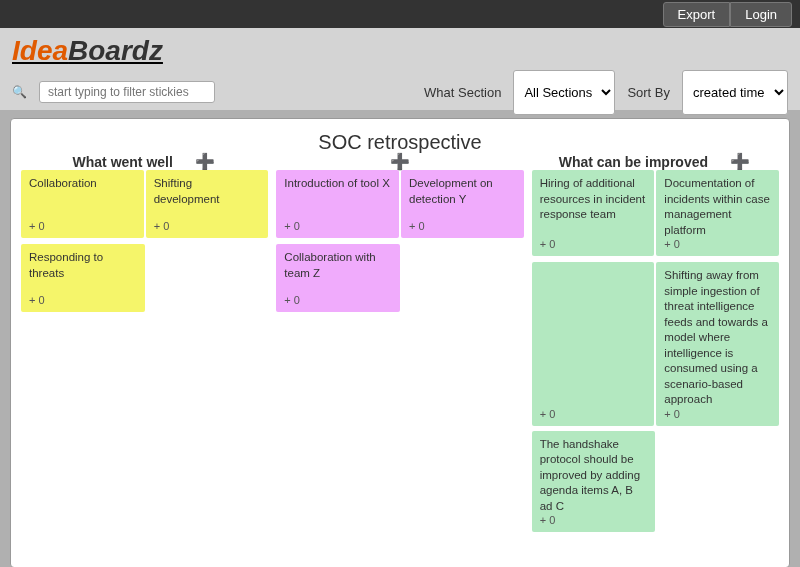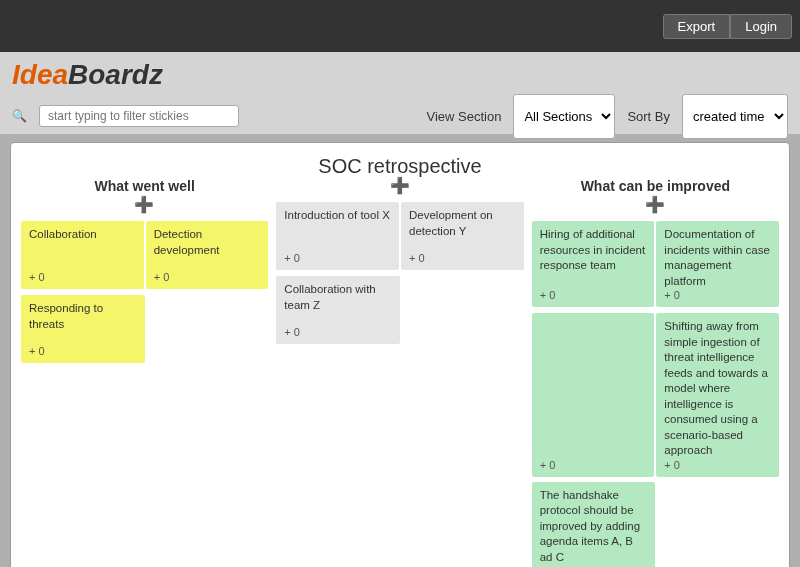--- a/index.html
+++ b/index.html
@@ -1,21 +1,21 @@
 <!DOCTYPE html>
 <html><head>
   <meta charset="utf-8">
   <style>
     * { box-sizing: border-box; margin: 0; padding: 0; }
     body { font-family: Arial, sans-serif; background: #b0b0b0; width: 800px; height: 567px; overflow: hidden; }
 
     
     #header {
       background: #333;
-      height: 52px;
+      height: 28px;
       display: flex;
       align-items: center;
       justify-content: flex-end;
       padding: 0 8px;
       gap: 0;
     }
     .header-btn {
       background: #555;
       color: #fff;
       border: 1px solid #777;
@@ -26,20 +26,21 @@
     .header-btn:first-child { border-radius: 3px 0 0 3px; }
     .header-btn:last-child { border-radius: 0 3px 3px 0; }
 
     
     #logobar {
       background: #d4d4d4;
       height: 46px;
       display: flex;
       align-items: center;
       padding: 14px 12px;
+      text-decoration: underline;
     }
     #logo {
       font-size: 28px;
       font-weight: bold;
       color: #333;
     }
     #logo span.idea { color: #e05a00; font-style: italic; }
     #logo span.boardz { color: #333; font-style: italic; }
 
     
@@ -50,21 +51,21 @@
       align-items: center;
       padding: 0 12px;
       gap: 12px;
     }
     #filter-input {
       background: #fff;
       border: 1px solid #aaa;
       border-radius: 3px;
       padding: 3px 8px;
       font-size: 12px;
-      width: 200px;
+      width: 176px;
       color: #b91c1c;
     }
     .toolbar-spacer { flex: 1; }
     .toolbar-label {
       font-size: 13px;
       color: #333;
     }
     .toolbar-select {
       border: 1px solid #aaa;
       border-radius: 3px;
@@ -102,23 +103,21 @@
     .column {
       flex: 1;
     }
     .column-header {
       display: flex;
       align-items: center;
       justify-content: center;
       font-size: 14px;
       font-weight: bold;
       color: #333;
-      margin-bottom: 8px;
-      gap: 3px;
-      flex-direction: column;
+      gap: 20px;
     }
     .add-btn {
       background: none;
       border: none;
       cursor: pointer;
       font-size: 16px;
       color: #1a7abf;
       font-weight: bold;
       line-height: 1;
       padding: 0 2px;
@@ -141,21 +140,21 @@
     }
     .sticky-vote {
       position: absolute;
       bottom: 4px;
       left: 8px;
       font-size: 11px;
       color: #555;
       cursor: pointer;
     }
     .sticky-yellow { background: #f5f56a; }
-    .sticky-purple { background: #e5e5e5; }
+    .sticky-purple { background: #f0abfc; }
     .sticky-green  { background: #b3e8c0; }
 
     
     .two-col-stickies {
       display: flex;
       gap: 2px;
     }
     .two-col-stickies .sticky { flex: 1; }
   </style>
 </head>
@@ -169,21 +168,21 @@
 <div id="logobar">
   <div id="logo">
     <span class="idea">Idea</span><span class="boardz">Boardz</span>
   </div>
 </div>
 
 <div id="toolbar">
   <span style="font-size:12px;color:#888;">🔍</span>
   <input type="text" id="filter-input" class="" placeholder="start typing to filter stickies" style="">
   <div class="toolbar-spacer"></div>
-  <span class="toolbar-label">View Section</span>
+  <span class="toolbar-label">What Section</span>
   <select class="toolbar-select">
     <option>All Sections</option>
   </select>
   <span class="toolbar-label">Sort By</span>
   <select class="toolbar-select">
     <option>created time</option>
   </select>
 </div>
 
 <div id="board-wrapper">
@@ -196,21 +195,21 @@
         <div class="column-header">
           <span>What went well</span>
           <button class="add-btn">➕</button>
         </div>
         <div class="two-col-stickies">
           <div class="sticky sticky-yellow">
             <span>Collaboration</span>
             <span class="sticky-vote">+ 0</span>
           </div>
           <div class="sticky sticky-yellow">
-            <span>Detection development</span>
+            <span>Shifting development</span>
             <span class="sticky-vote">+ 0</span>
           </div>
         </div>
         <div class="stickies-container" style="margin-top:6px;">
           <div class="sticky sticky-yellow" style="max-width:50%;">
             <span>Responding to threats</span>
             <span class="sticky-vote">+ 0</span>
           </div>
         </div>
       </div>

